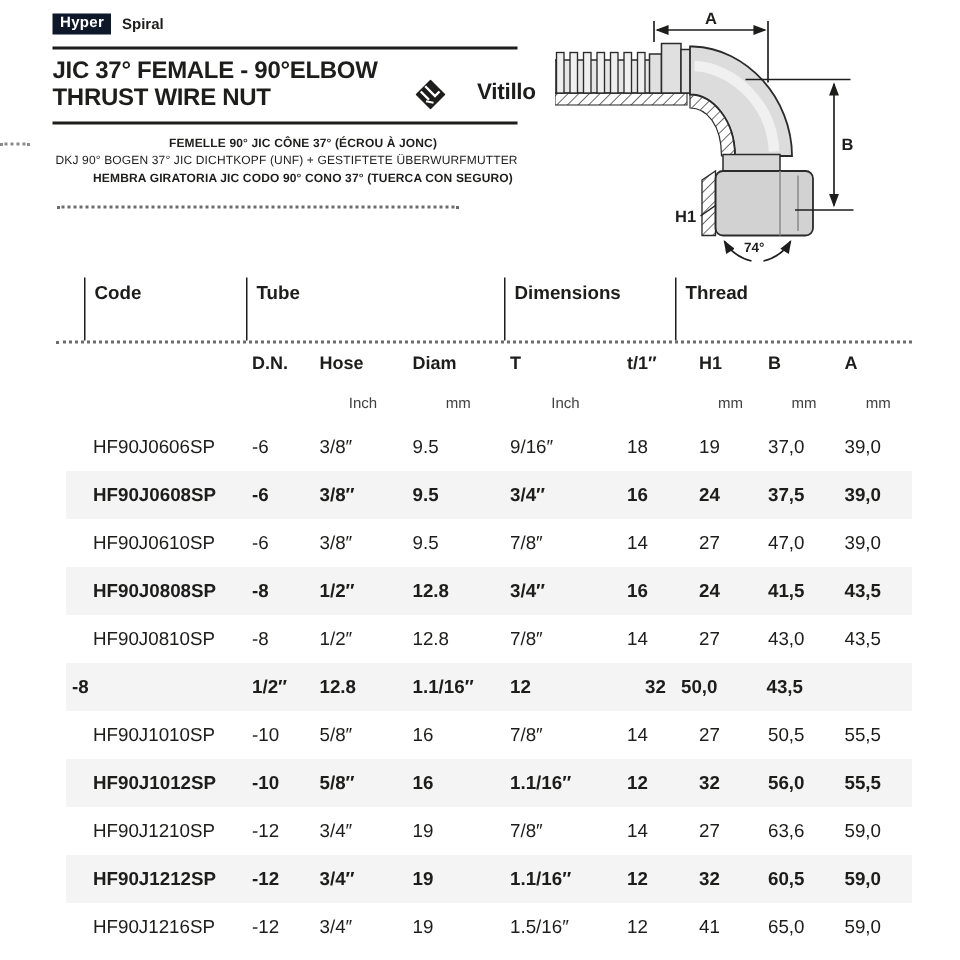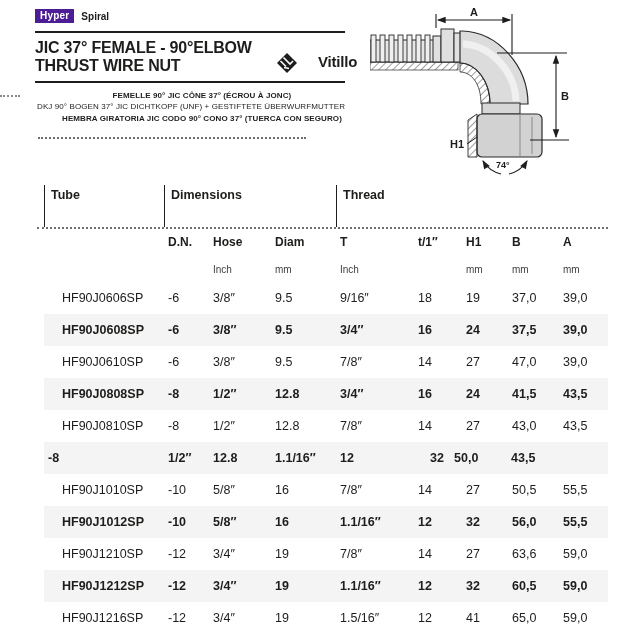--- a/index.html
+++ b/index.html
@@ -3,21 +3,21 @@
 <meta charset="utf-8">
 <style>
   * { margin:0; padding:0; box-sizing:border-box; }
   html,body { background:#fff; }
   #page {
     position:relative; width:640px; height:640px; background:#ffffff;
     font-family:"Liberation Sans", sans-serif; color:#1d1d1b; overflow:hidden;
   }
   
   .brand-row { position:absolute; left:35px; top:9px; display:flex; align-items:center; gap:7px; }
-  .hyper-badge { background:#4c1d95; color:#fff; font-size:10px; font-weight:700; padding:1px 5px 2px; letter-spacing:.2px; }
+  .hyper-badge { background:#0f172a; color:#fff; font-size:10px; font-weight:700; padding:1px 5px 2px; letter-spacing:.2px; }
   .spiral-label { font-size:10px; font-weight:700; color:#1d1d1b; }
   .logo-wrap { position:absolute; left:277px; top:9px; display:flex; align-items:flex-start; gap:21px;margin-top:44px; }
   .logo-text { font-size:15px; font-weight:700; letter-spacing:-0.2px; }
   .rule-1 { position:absolute; left:35px; top:31px; width:310px; height:2px; background:#1d1d1b; }
   
   .page-title { position:absolute; left:35px; top:39px; width:330px; font-size:16px; font-weight:700; line-height:18px; letter-spacing:-0.2px; }
   .rule-2 { position:absolute; left:35px; top:81px; width:310px; height:2px; background:#1d1d1b; }
   
   .left-dots { position:absolute; left:0; top:95px; width:20px; border-top:2px dotted #8a8a8a; }
   .descriptions { position:absolute; left:37px; top:90px; width:330px; }
@@ -30,21 +30,21 @@
   .table-wrap { position:absolute; left:44px; top:185px; width:564px; }
   .grid { display:grid; grid-template-columns:120px 45px 62px 65px 78px 36px 58px 52px 48px; }
   .group-grid { display:grid; grid-template-columns:120px 172px 114px 158px; height:42px; }
   .group-cell { border-left:1.5px solid #1d1d1b; padding:3px 0 0 6px; font-size:12.5px; font-weight:700; }
   .group-cell.first { margin-left:12px; }
   .dotted-rule-b { position:absolute; left:37px; top:227px; width:571px; border-top:2px dotted #6d6d6d; }
   .sub-row { height:29px; align-items:center; }
   .units-row { height:26px; align-items:center; }
   .cell { font-size:12px; white-space:nowrap; }
   .sub-row .cell { font-weight:700; }
-  .units-row .cell { font-size:10px; color:#3f3f3f; }
+  .units-row .cell { font-size:10px; color:#3f3f3f;text-align:center; }
   .data-row { height:32px; align-items:center; }
   .data-row .cell { font-size:12.5px; }
   .data-row.hl { background:#f4f4f4; }
   .data-row.hl .cell { font-weight:700; }
   .cell.c0 { padding-left:18px; }
   .cell.c1, .cell.c2, .cell.c3, .cell.c4, .cell.c5 { padding-left:4px; }
   .cell.c6 { padding-left:16px; }
   .cell.c7 { padding-left:4px; }
   .cell.c8 { padding-left:3px; }
 </style>
@@ -139,20 +139,21 @@
     <text x="80" y="148" font-size="11" font-weight="600" fill="#1d1d1b">H1</text>
     <line x1="97" y1="144" x2="107" y2="137" stroke="#1d1d1b" stroke-width="1"></line>
 
     <path d="M 113,161 Q 119,171 131,174" fill="none" stroke="#1d1d1b" stroke-width="1.1" marker-start="url(#arrS)"></path>
     <path d="M 157,161 Q 151,171 139,174" fill="none" stroke="#1d1d1b" stroke-width="1.1" marker-start="url(#arrS)"></path>
     <text x="126" y="168" font-size="9" font-weight="600" fill="#1d1d1b">74°</text>
   </svg>
 
   <div class="table-wrap">
     <div class="group-grid">
+      <div class="group-cell first">Code</div>
       <div class="group-cell">Tube</div>
       <div class="group-cell">Dimensions</div>
       <div class="group-cell">Thread</div>
     </div>
     <div class="grid sub-row">
         <div class="cell c0"></div>
         <div class="cell c1">D.N.</div>
         <div class="cell c2">Hose</div>
         <div class="cell c3">Diam</div>
         <div class="cell c4">T</div>

